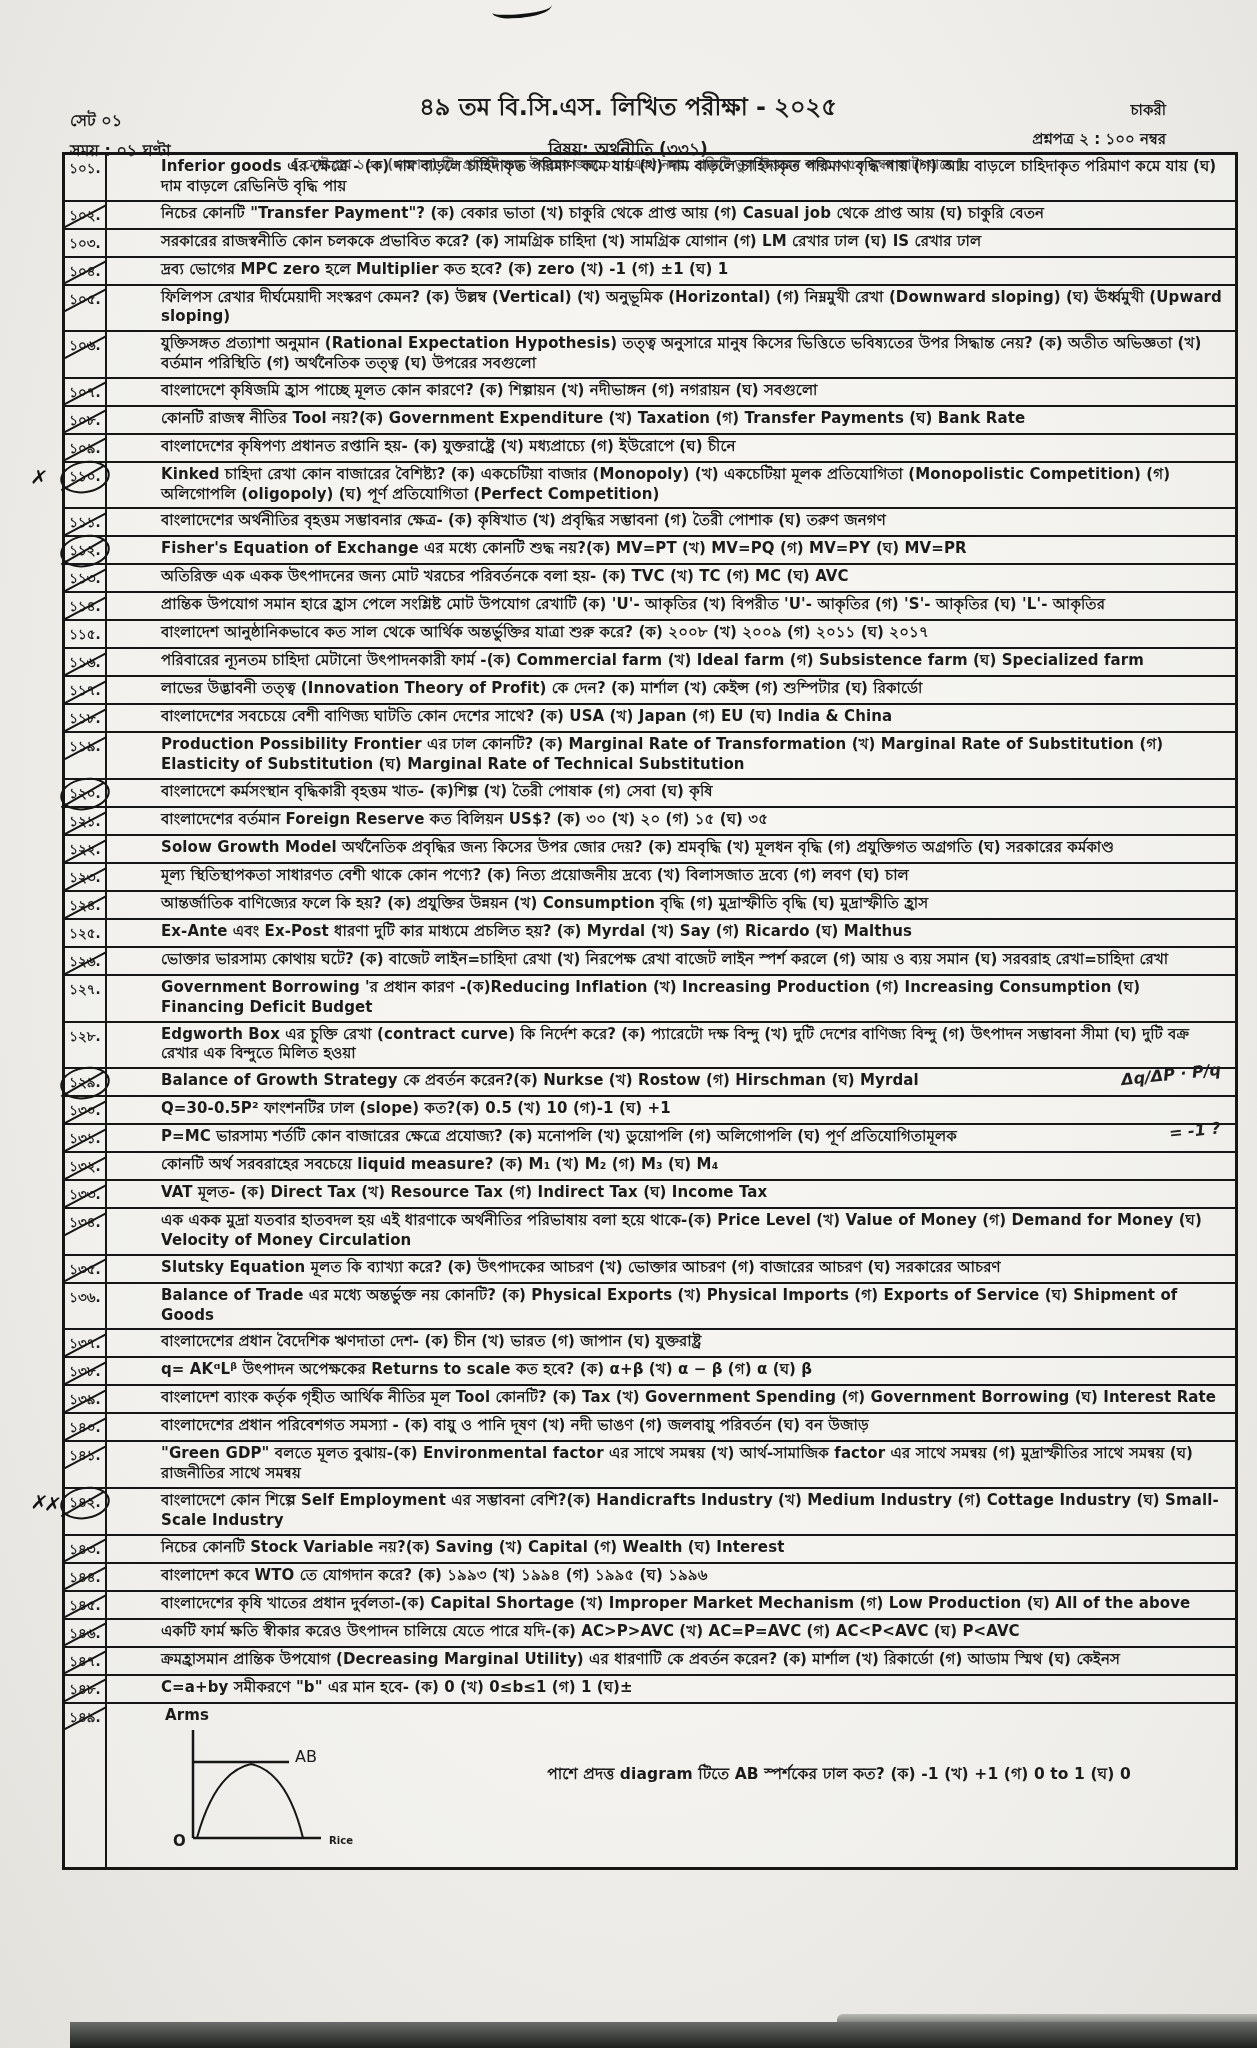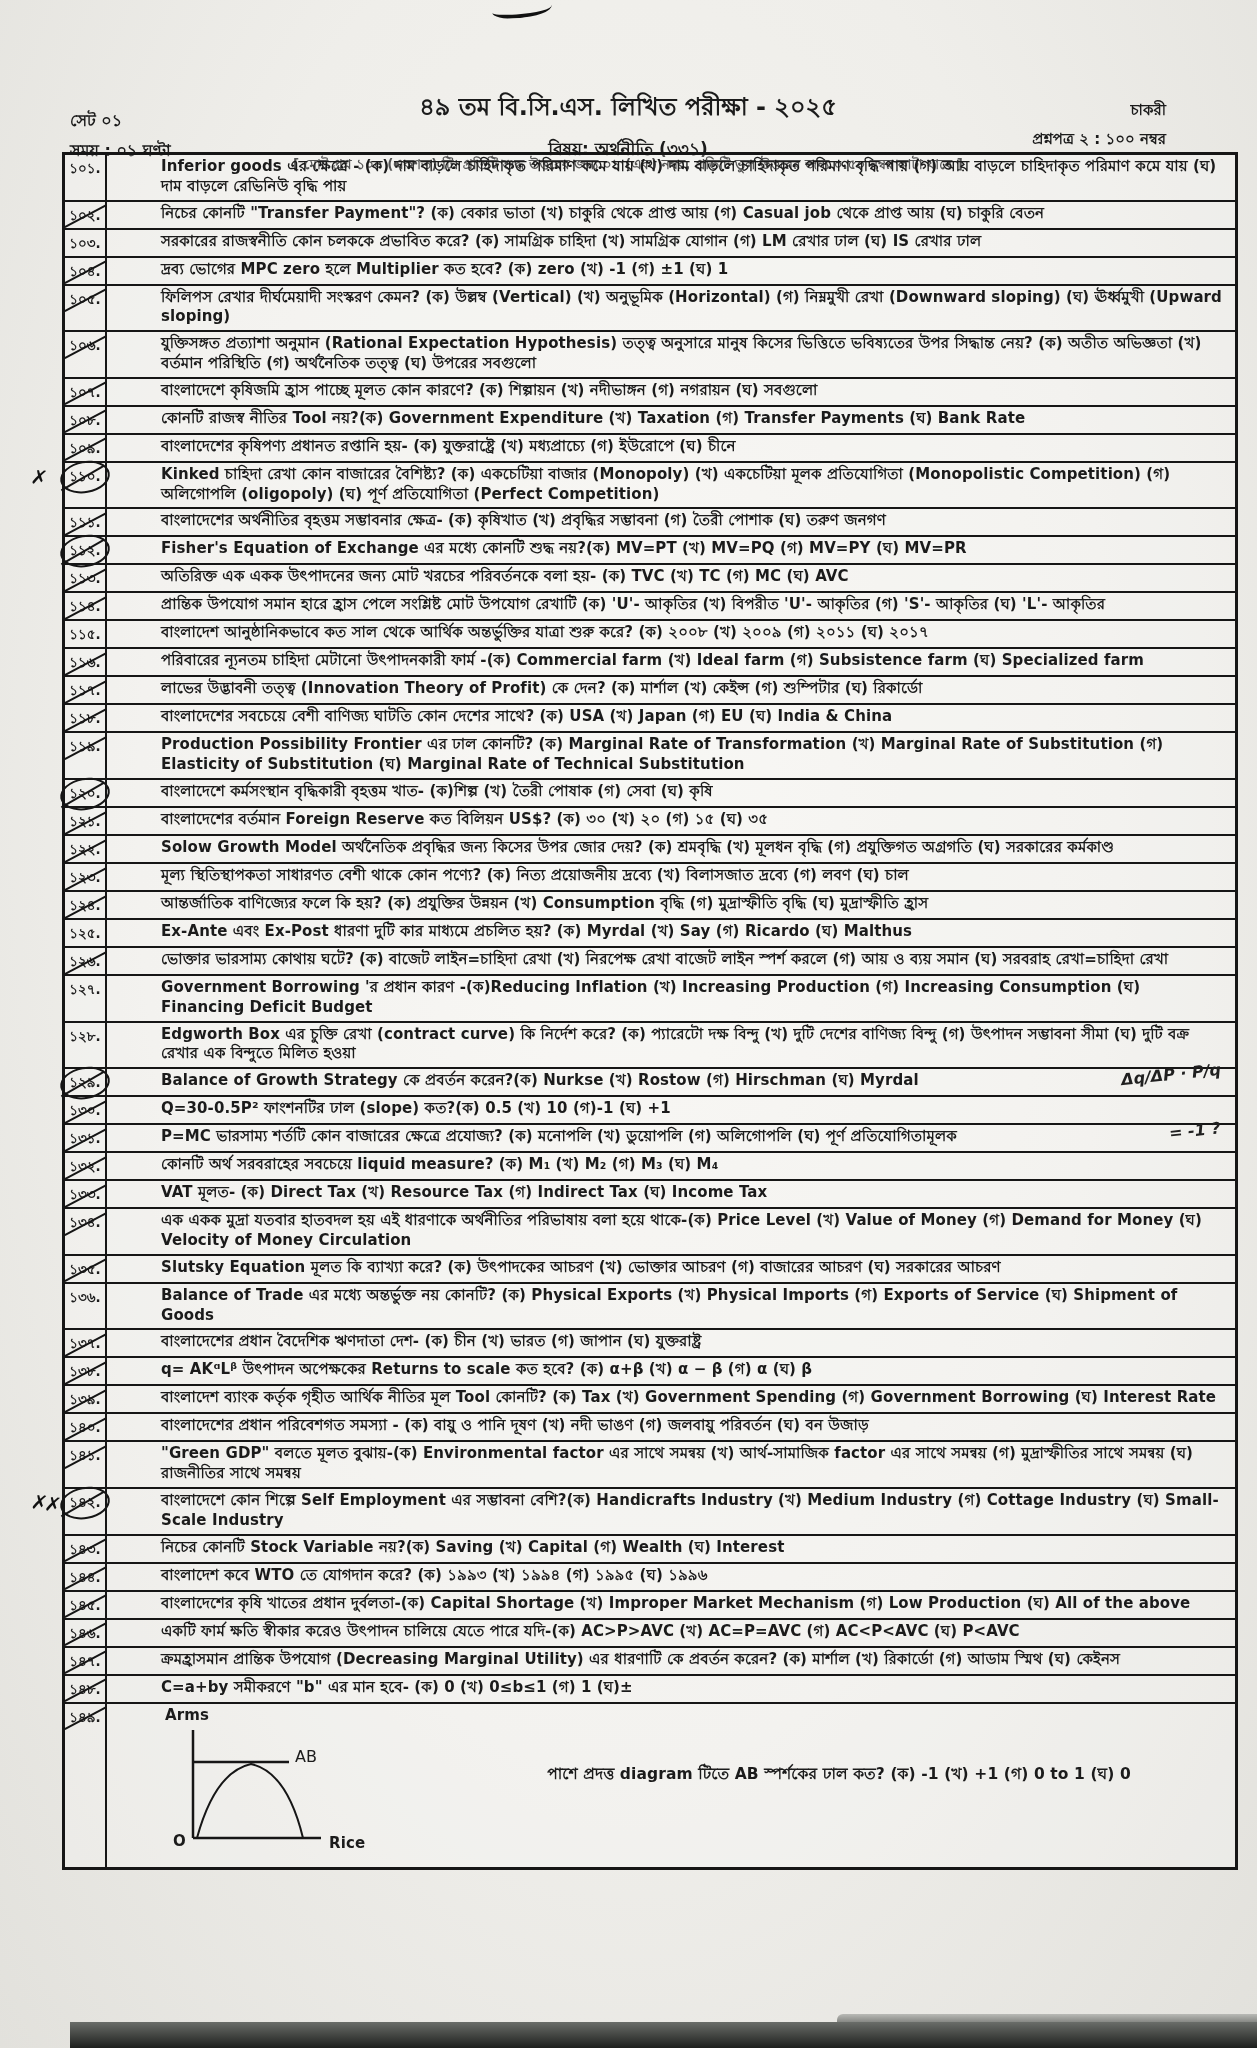--- a/index.html
+++ b/index.html
@@ -71,21 +71,21 @@
     position:absolute;right:14px;top:-4px;font-size:16px;font-style:italic;
     font-weight:bold;color:#202020;transform:rotate(-6deg);white-space:nowrap;
   }
   
   .diagram-wrap{position:relative;height:158px;}
   .axis-ylabel{position:absolute;left:4px;top:0px;font-size:15px;font-weight:bold;}
   .diagram-box{position:absolute;left:10px;top:20px;width:240px;height:132px;}
   .diagram-box svg{position:absolute;left:0;top:0;}
   .ab-label{position:absolute;left:196px;top:16px;font-size:16px;font-weight:normal;}
   .origin-label{position:absolute;left:2px;top:106px;font-size:15px;font-weight:bold;}
-  .x-label{position:absolute;left:158px;top:108px;font-size:15px;font-weight:bold;}
+  .x-label{position:absolute;left:158px;top:108px;font-size:10px;font-weight:bold;}
   .diagram-question{
     position:absolute;left:300px;top:58px;right:10px;
     font-size:15.5px;font-weight:600;text-align:center;
   }
   
   .bottom-band{
     position:absolute;left:70px;right:0;bottom:0;height:26px;
     background:linear-gradient(#6a6d69,#1d1f1d);
   }
   .bottom-band2{

